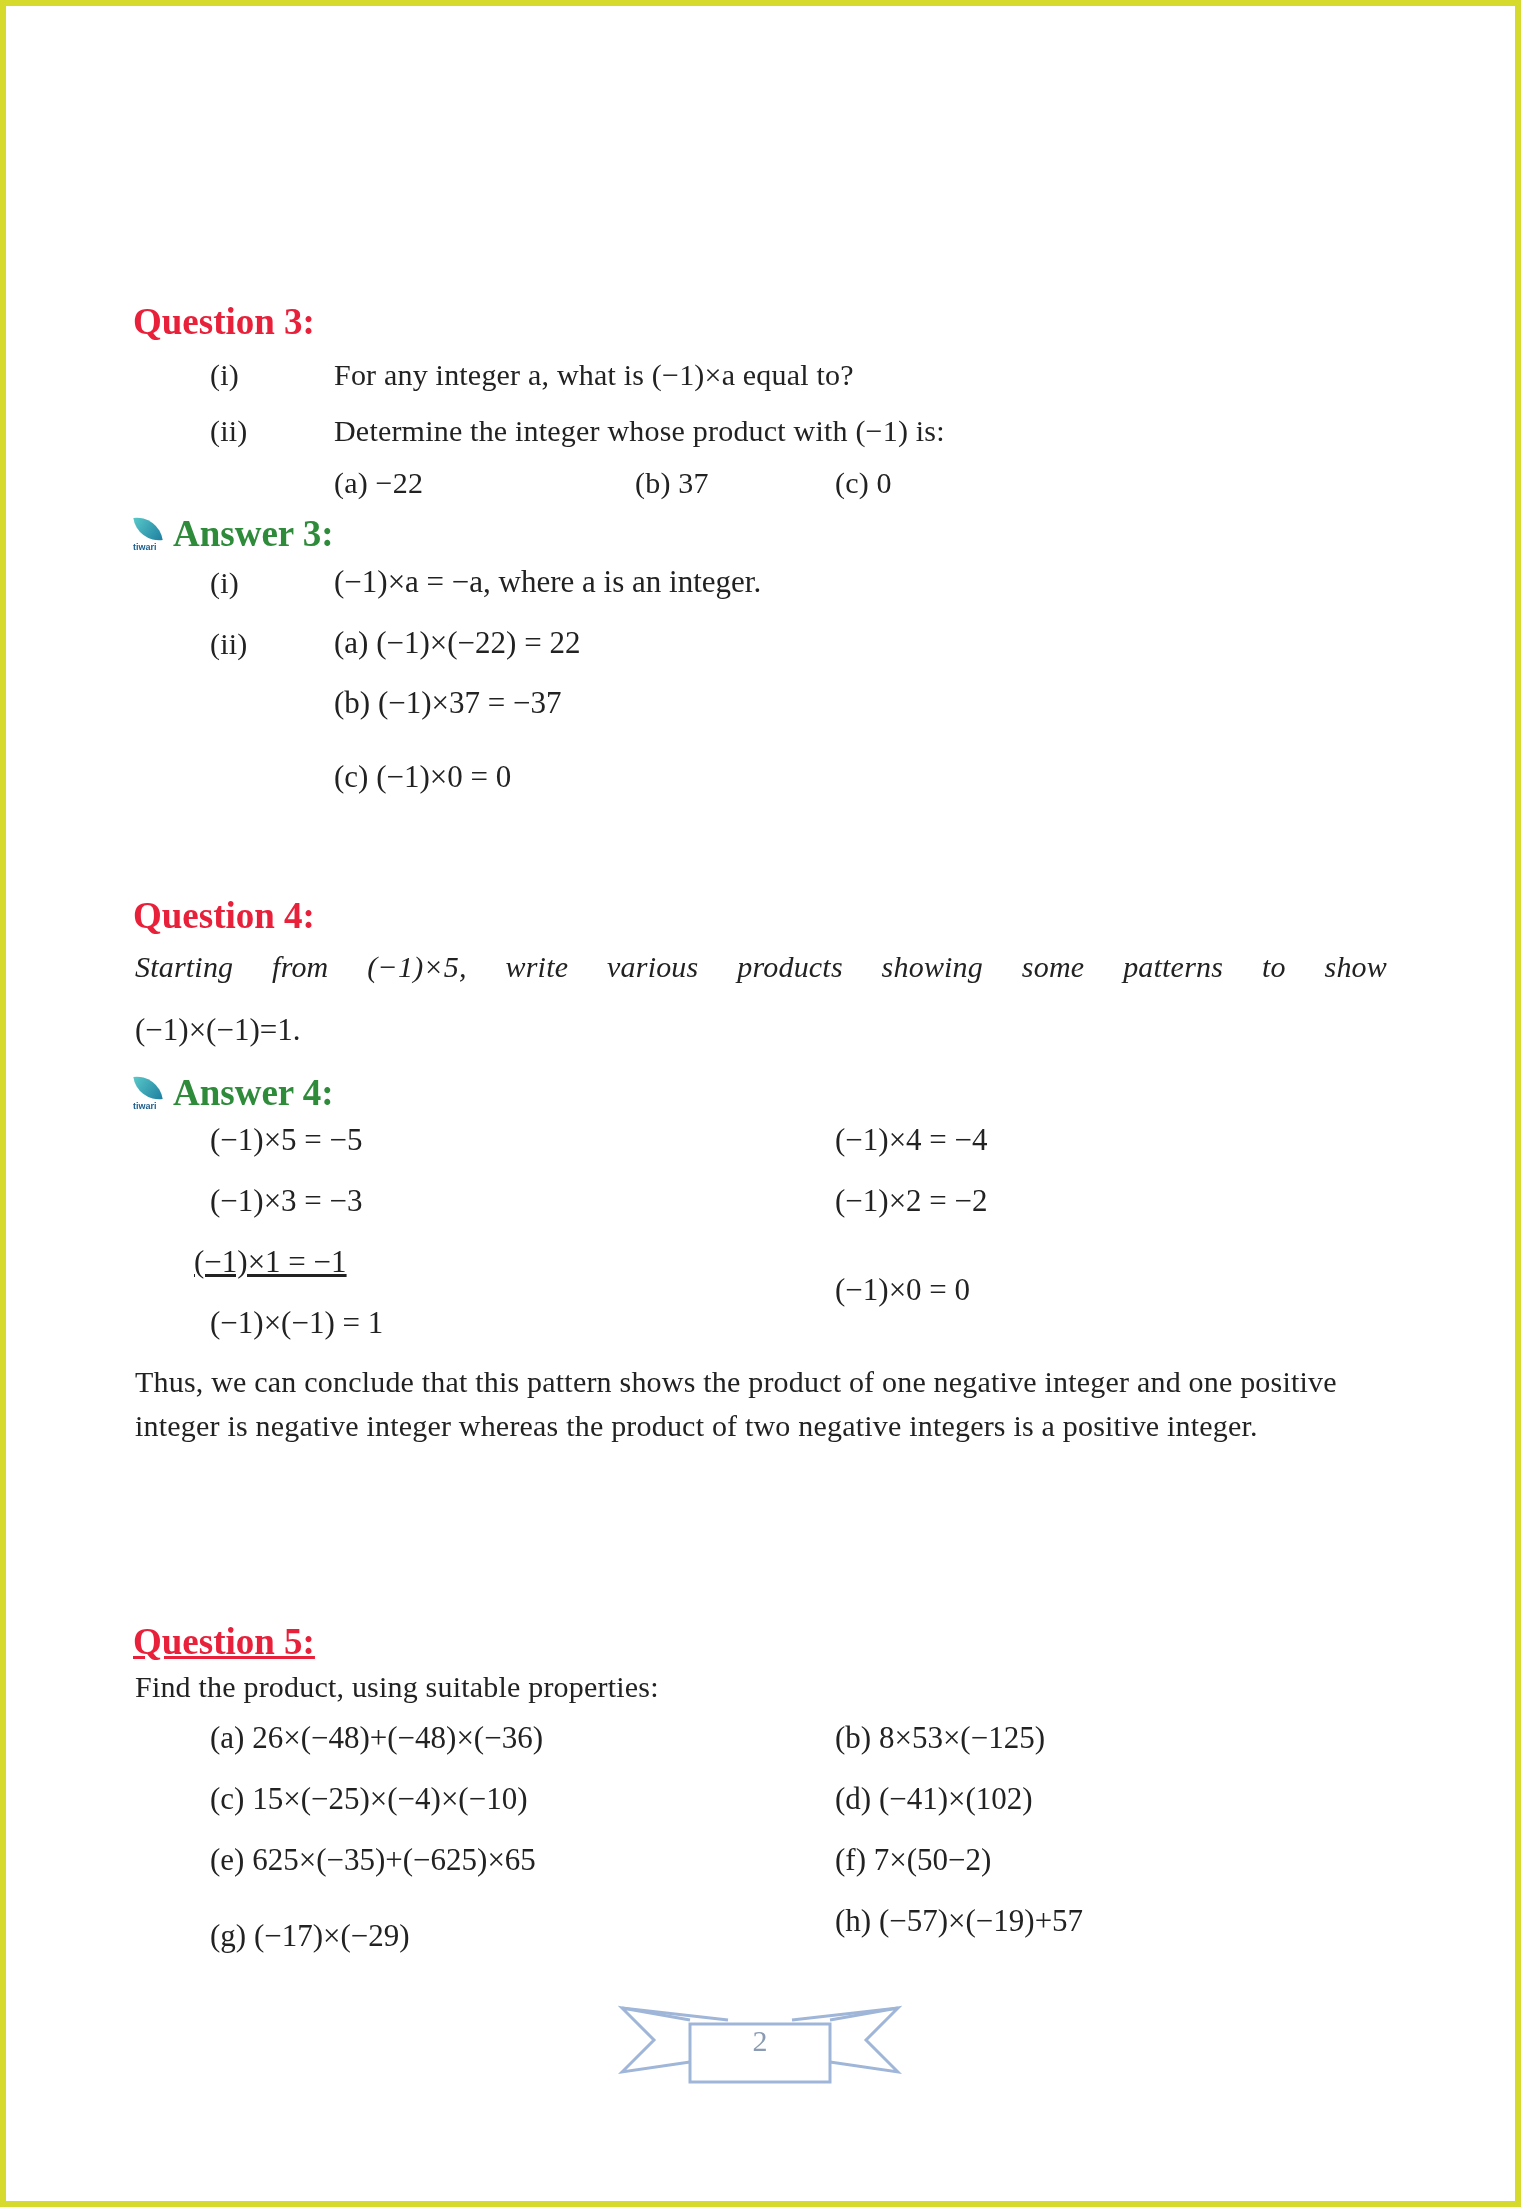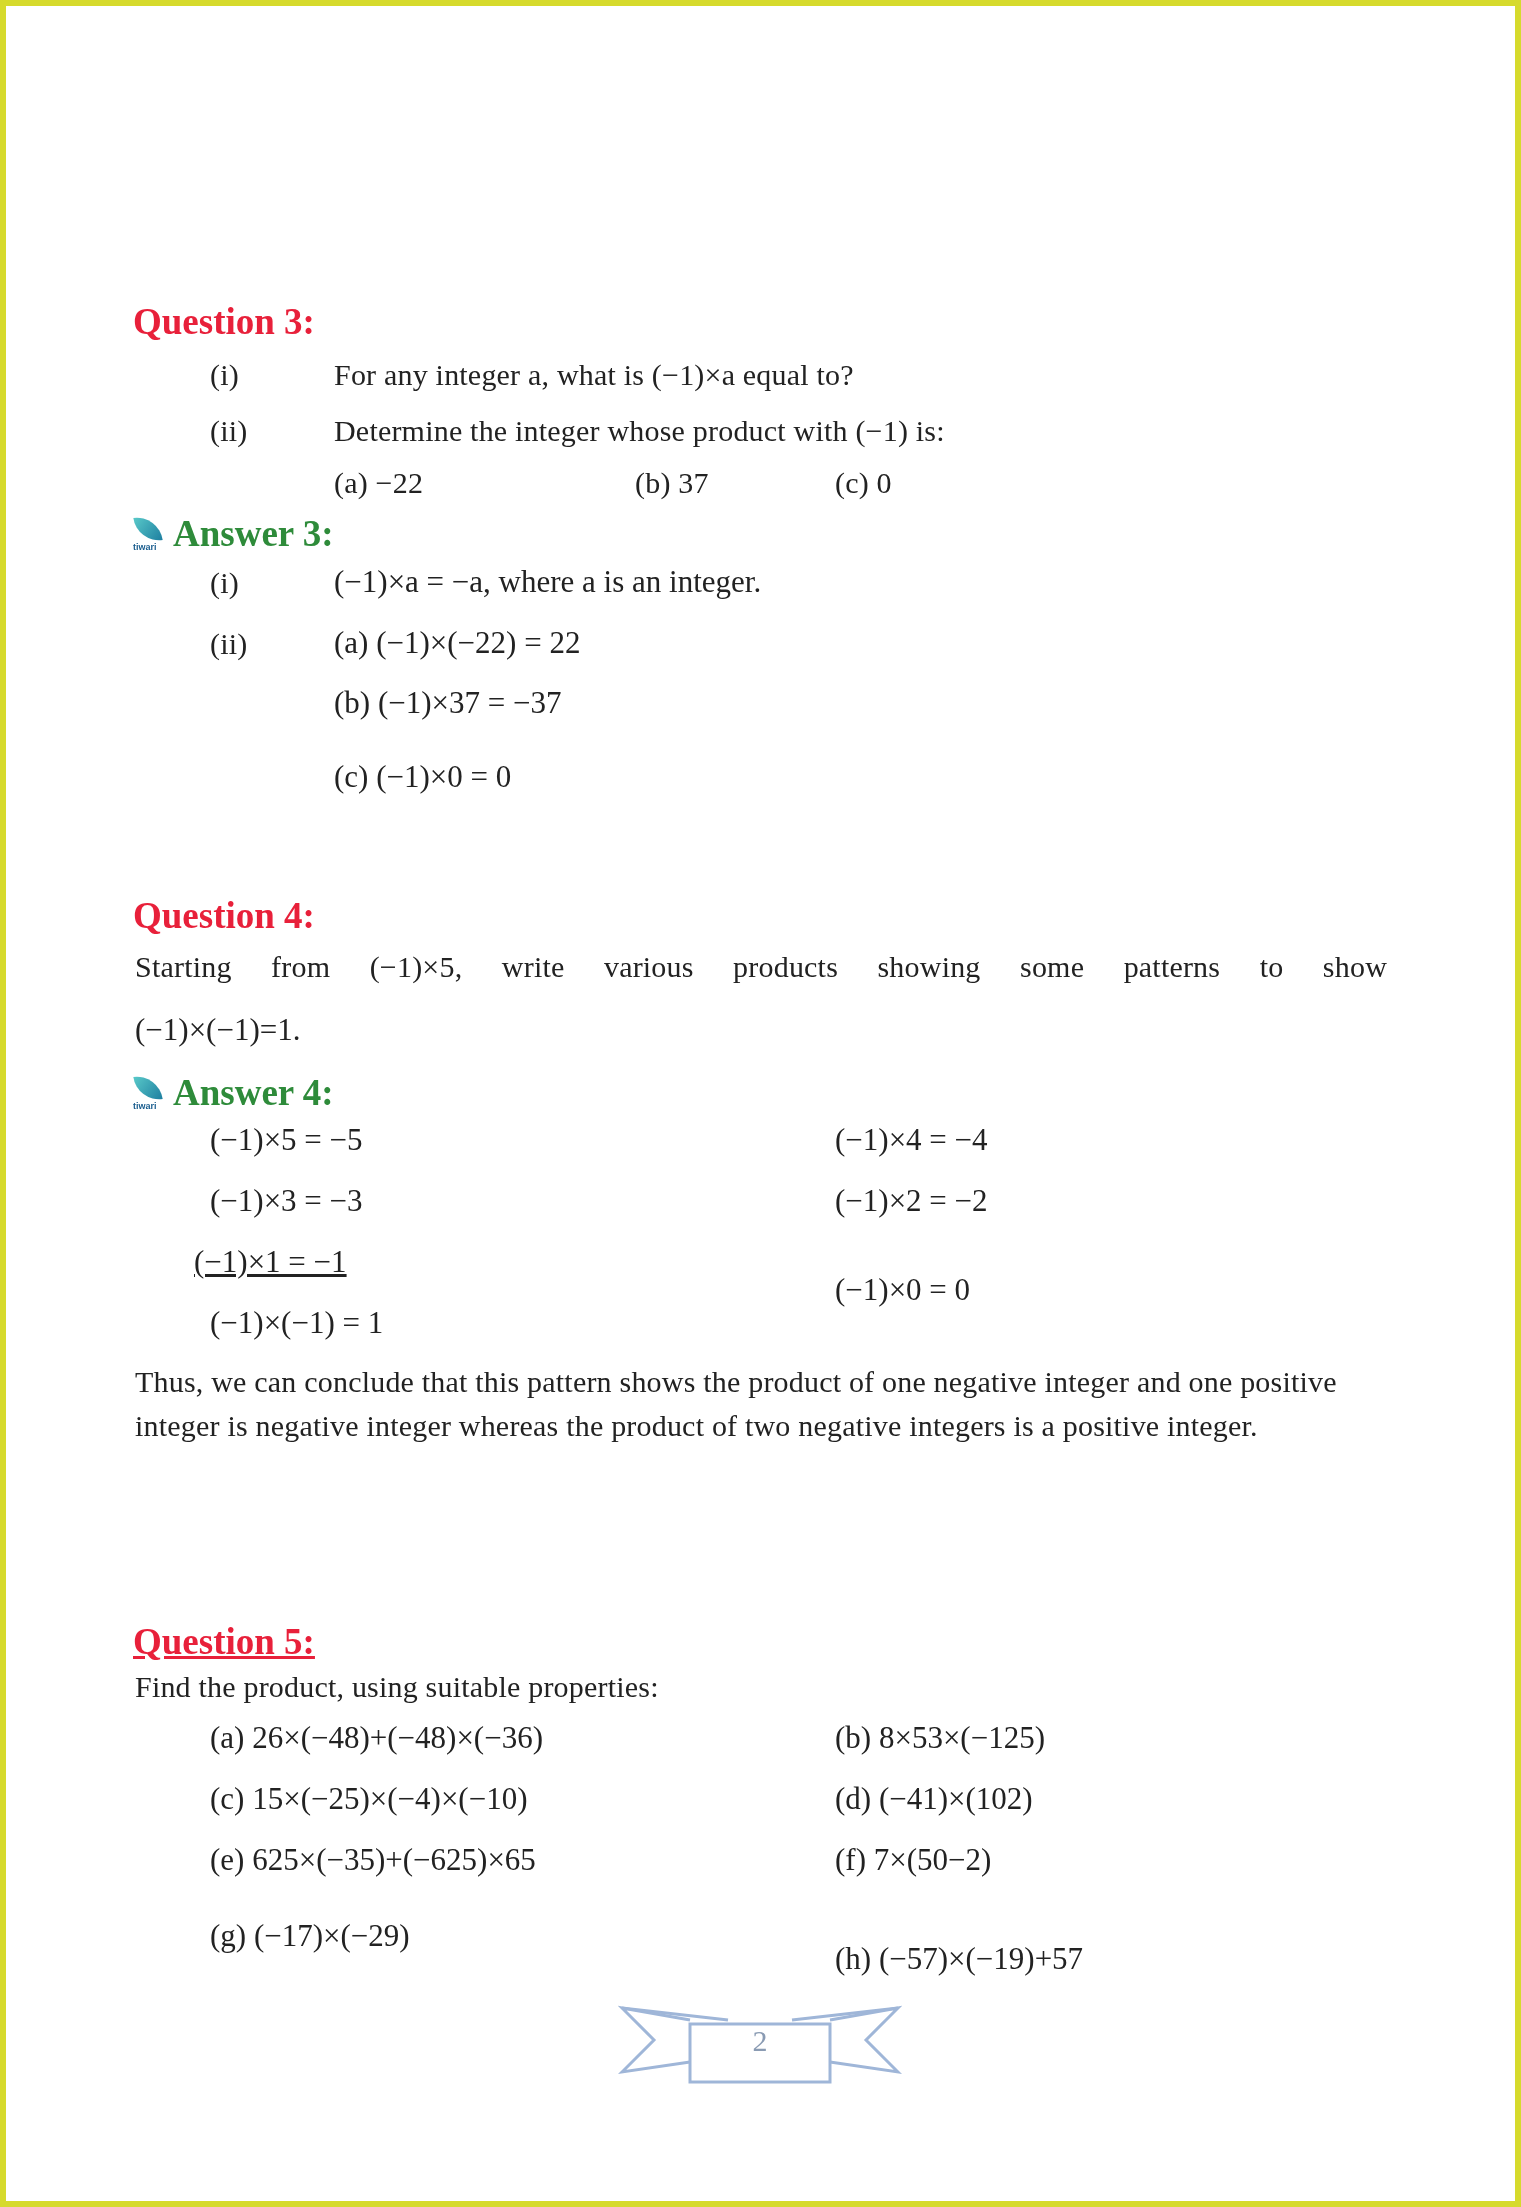--- a/index.html
+++ b/index.html
@@ -43,21 +43,21 @@
   <span>Answer 3:</span>
 </div>
 <div class="abs txt" style="left:210px;top:566px;">(i)</div>
 <div class="abs math" style="left:334px;top:564px;">(−1)×a = −a, where a is an integer.</div>
 <div class="abs txt" style="left:210px;top:627px;">(ii)</div>
 <div class="abs math" style="left:334px;top:625px;">(a) (−1)×(−22) = 22</div>
 <div class="abs math" style="left:334px;top:685px;">(b) (−1)×37 = −37</div>
 <div class="abs math" style="left:334px;top:759px;">(c) (−1)×0 = 0</div>
 
 <div class="abs q-head" style="left:133px;top:894px;">Question 4:</div>
-<div class="abs txt just" style="left:135px;top:950px;width:1252px;">Starting from (−1)×5, write various products showing some patterns to show</div>
+<div class="abs txt just" style="left:135px;top:950px;width:1252px;font-style:italic;">Starting from (−1)×5, write various products showing some patterns to show</div>
 <div class="abs math" style="left:135px;top:1012px;">(−1)×(−1)=1.</div>
 
 <div class="abs a-head" style="left:133px;top:1071px;">
   <span class="logo">
       <span class="leaf"></span>
       <span class="brand">tiwari</span>
     </span>
   <span>Answer 4:</span>
 </div>
 <div class="abs math" style="left:210px;top:1122px;">(−1)×5 = −5</div>
@@ -71,21 +71,21 @@
 
 <div class="abs q-head" style="left:133px;top:1620px;text-decoration:underline;">Question 5:</div>
 <div class="abs txt" style="left:135px;top:1670px;">Find the product, using suitable properties:</div>
 <div class="abs math" style="left:210px;top:1720px;">(a) 26×(−48)+(−48)×(−36)</div>
 <div class="abs math" style="left:210px;top:1781px;">(c) 15×(−25)×(−4)×(−10)</div>
 <div class="abs math" style="left:210px;top:1842px;">(e) 625×(−35)+(−625)×65</div>
 <div class="abs math" style="left:210px;top:1918px;">(g) (−17)×(−29)</div>
 <div class="abs math" style="left:835px;top:1720px;">(b) 8×53×(−125)</div>
 <div class="abs math" style="left:835px;top:1781px;">(d) (−41)×(102)</div>
 <div class="abs math" style="left:835px;top:1842px;">(f) 7×(50−2)</div>
-<div class="abs math" style="left:835px;top:1903px;margin-top:38px;">(h) (−57)×(−19)+57</div>
+<div class="abs math" style="left:835px;top:1903px;">(h) (−57)×(−19)+57</div>
 
 <div class="footer-ribbon">
   <svg width="284" height="96" viewBox="0 0 284 96">
     <g fill="none" stroke="#9fb6d8" stroke-width="3">
       <polyline points="72,30 4,18 36,50 4,82 72,72"></polyline>
       <polyline points="212,30 280,18 248,50 280,82 212,72"></polyline>
       <line x1="4" y1="18" x2="110" y2="30"></line>
       <line x1="280" y1="18" x2="174" y2="30"></line>
       <rect x="72" y="34" width="140" height="58" fill="#fff"></rect>
     </g>

